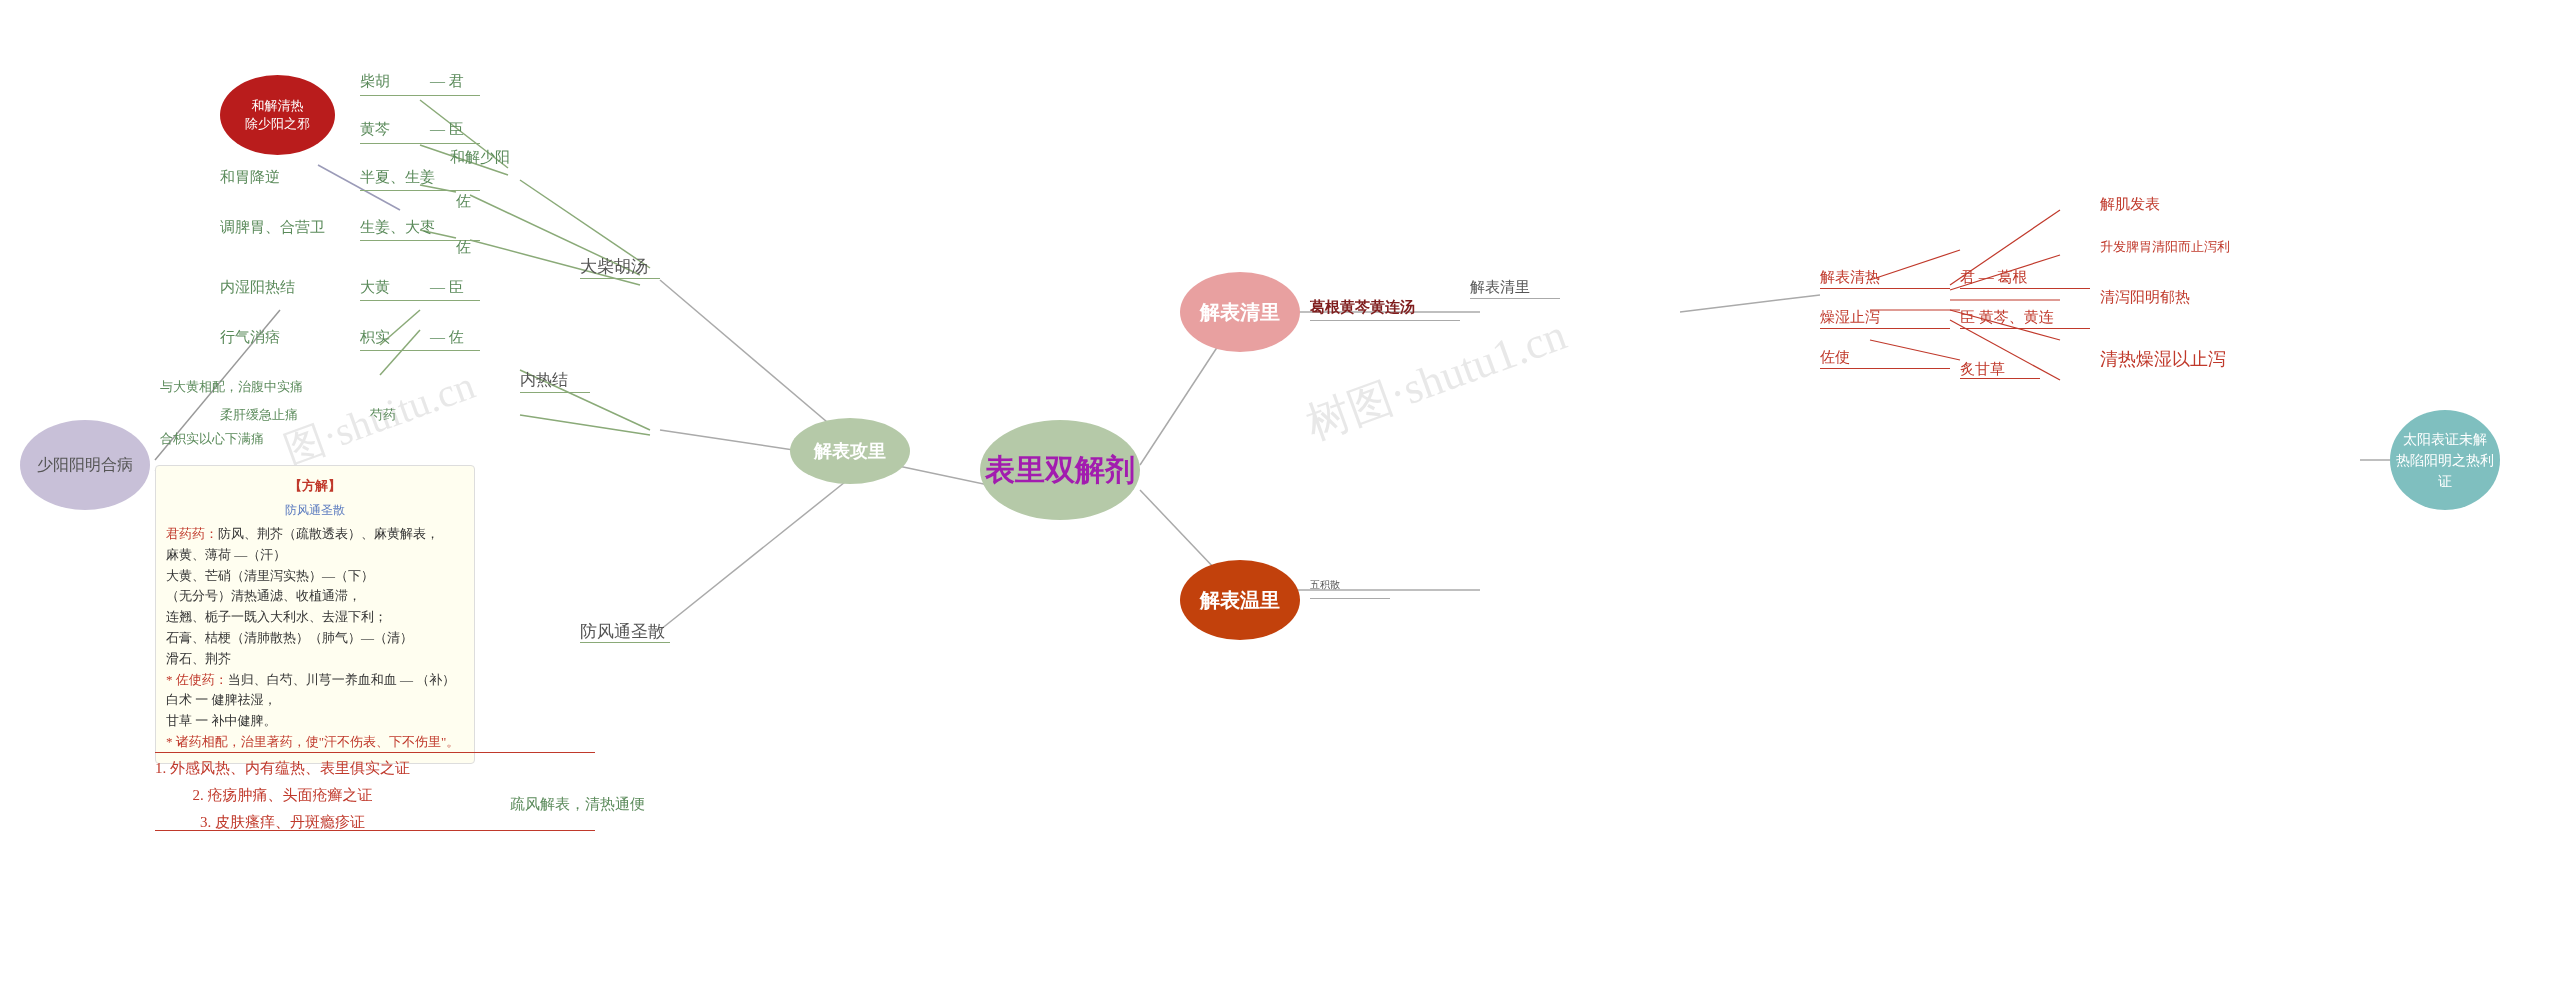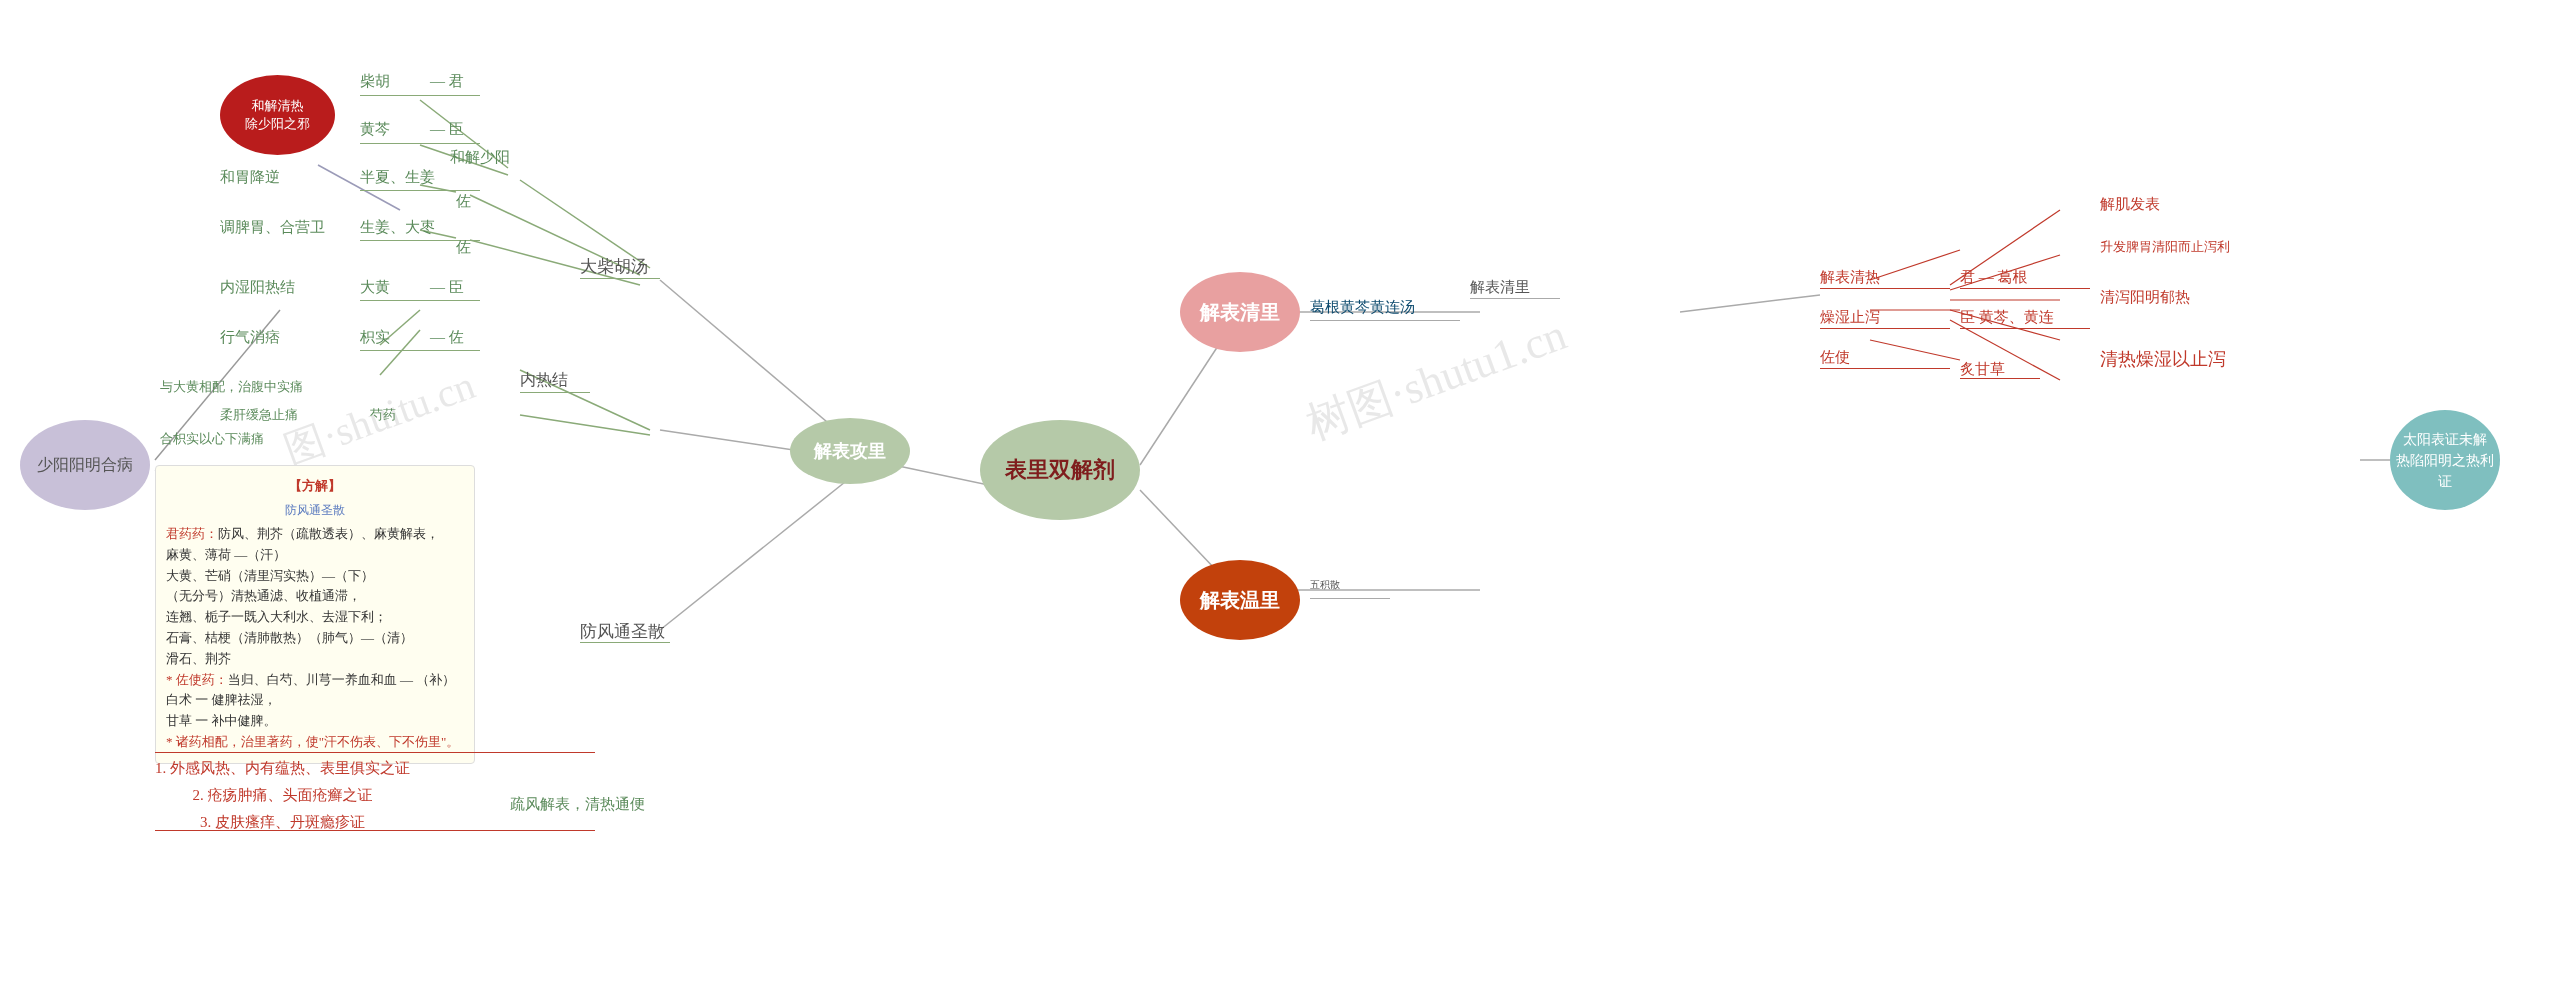--- a/index.html
+++ b/index.html
@@ -27,22 +27,22 @@
     .node {
       position: absolute;
       display: flex;
       align-items: center;
       justify-content: center;
       text-align: center;
     }
     .node-ellipse-main {
       border-radius: 50%;
       background: #b5c9a8;
-      color: #7f1d1d;
-      font-size: 22px;
+      color: #a21caf;
+      font-size: 30px;
       font-weight: bold;
       width: 160px;
       height: 100px;
     }
     .node-ellipse-pink {
       border-radius: 50%;
       background: #e8a0a0;
       color: #fff;
       font-size: 20px;
       font-weight: bold;
@@ -293,21 +293,21 @@
   </div>
 
   <div class="node node-ellipse-pink" style="left:1180px; top:272px;">
     <span>解表清里</span>
   </div>
 
   <div class="node node-ellipse-orange" style="left:1180px; top:560px;">
     <span>解表温里</span>
   </div>
 
-  <div class="label-text" style="left:1310px; top:298px; font-size:15px; color:#0c4a6e;">葛根黄芩黄连汤</div>
+  <div class="label-text" style="left:1310px; top:298px; font-size:15px; color:#7f1d1d;font-weight:bold;">葛根黄芩黄连汤</div>
   <div style="position:absolute; left:1310px; top:320px; width:150px; height:1px; background:#aaa;"></div>
 
   <div class="label-text" style="left:1470px; top:278px; font-size:15px; color:#555;">解表清里</div>
   <div style="position:absolute; left:1470px; top:298px; width:90px; height:1px; background:#aaa;"></div>
 
   <div class="label-text" style="left:1310px; top:578px; font-size:10px; color:#555;">五积散</div>
   <div style="position:absolute; left:1310px; top:598px; width:80px; height:1px; background:#aaa;"></div>
 
   <div class="label-text-red" style="left:1820px; top:268px;">解表清热</div>
 

